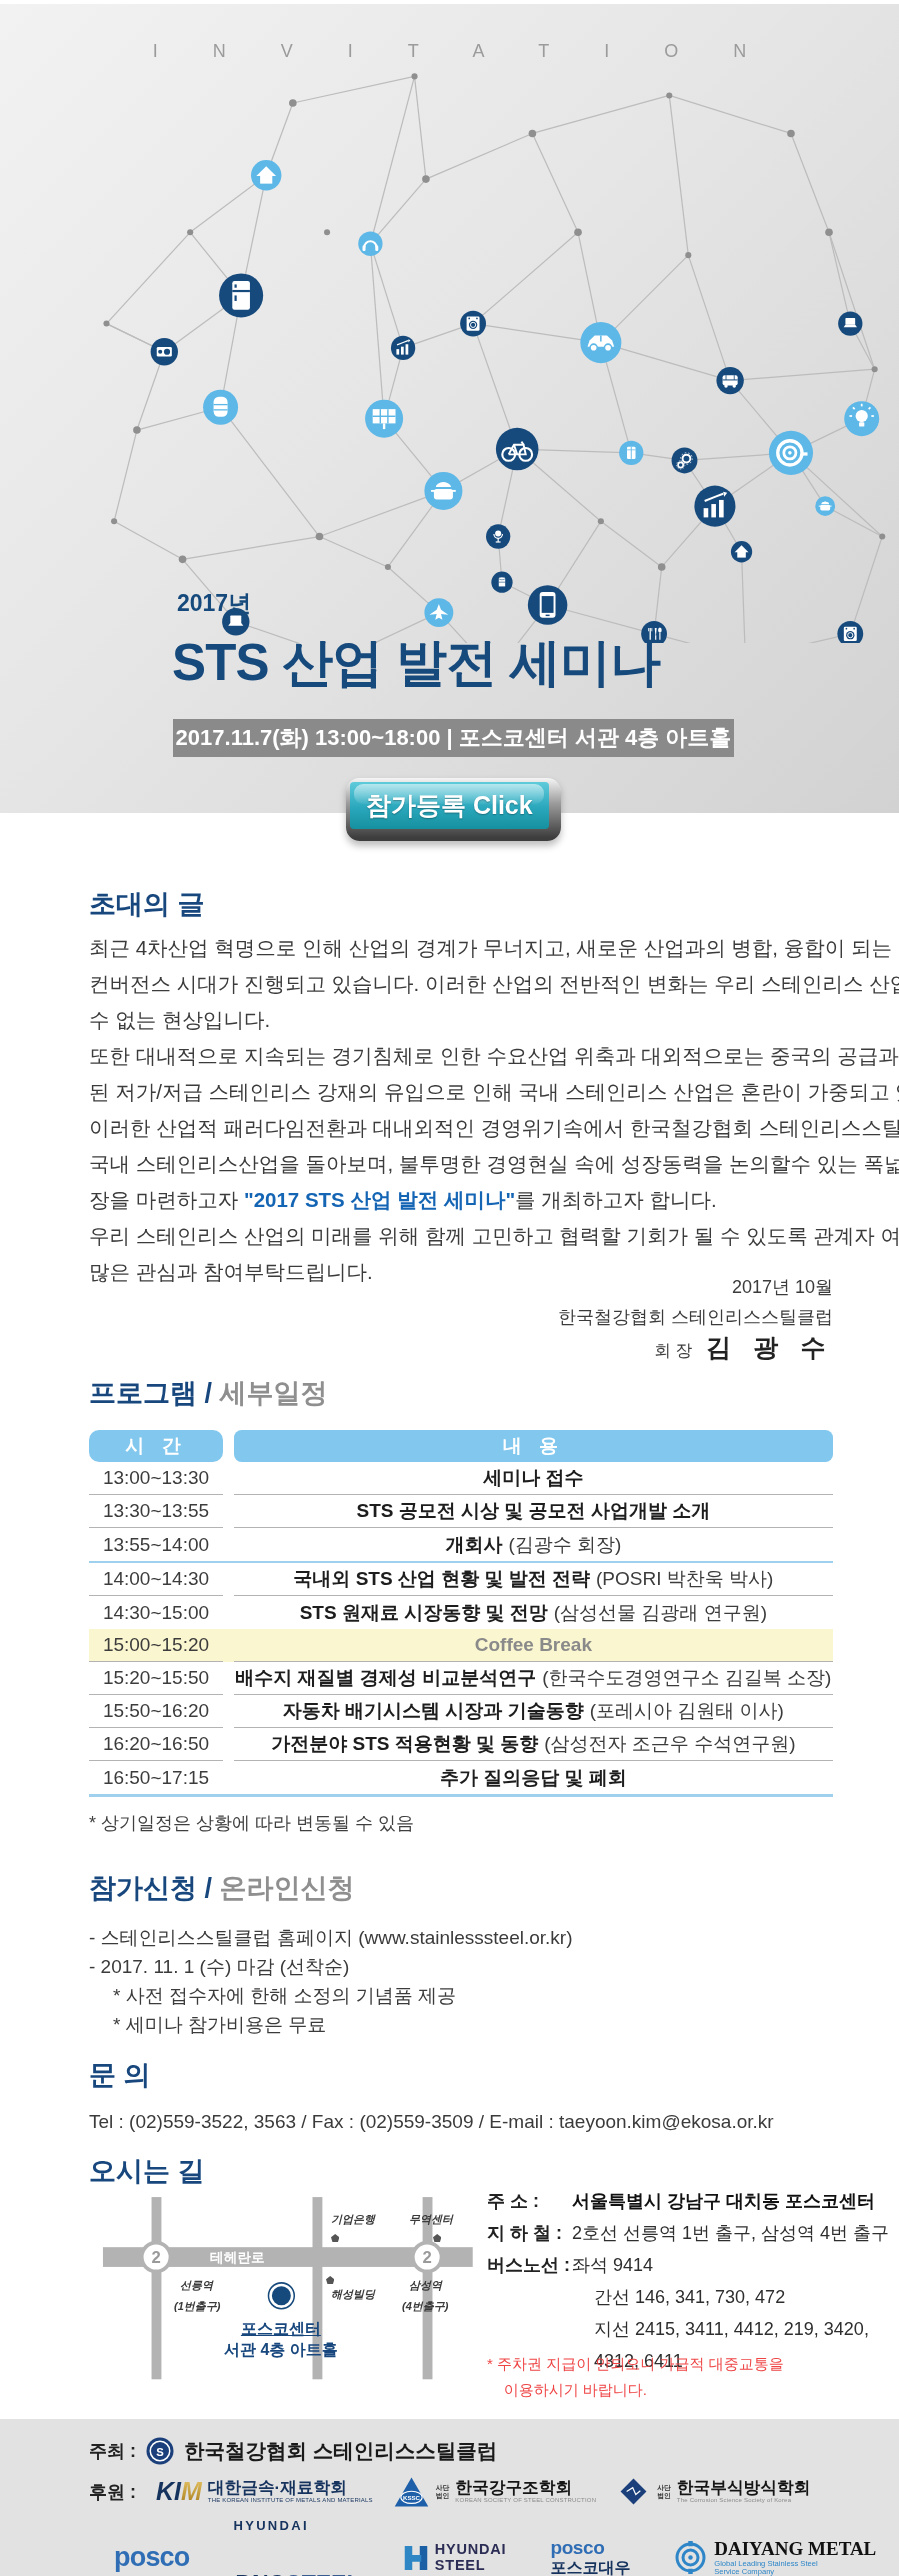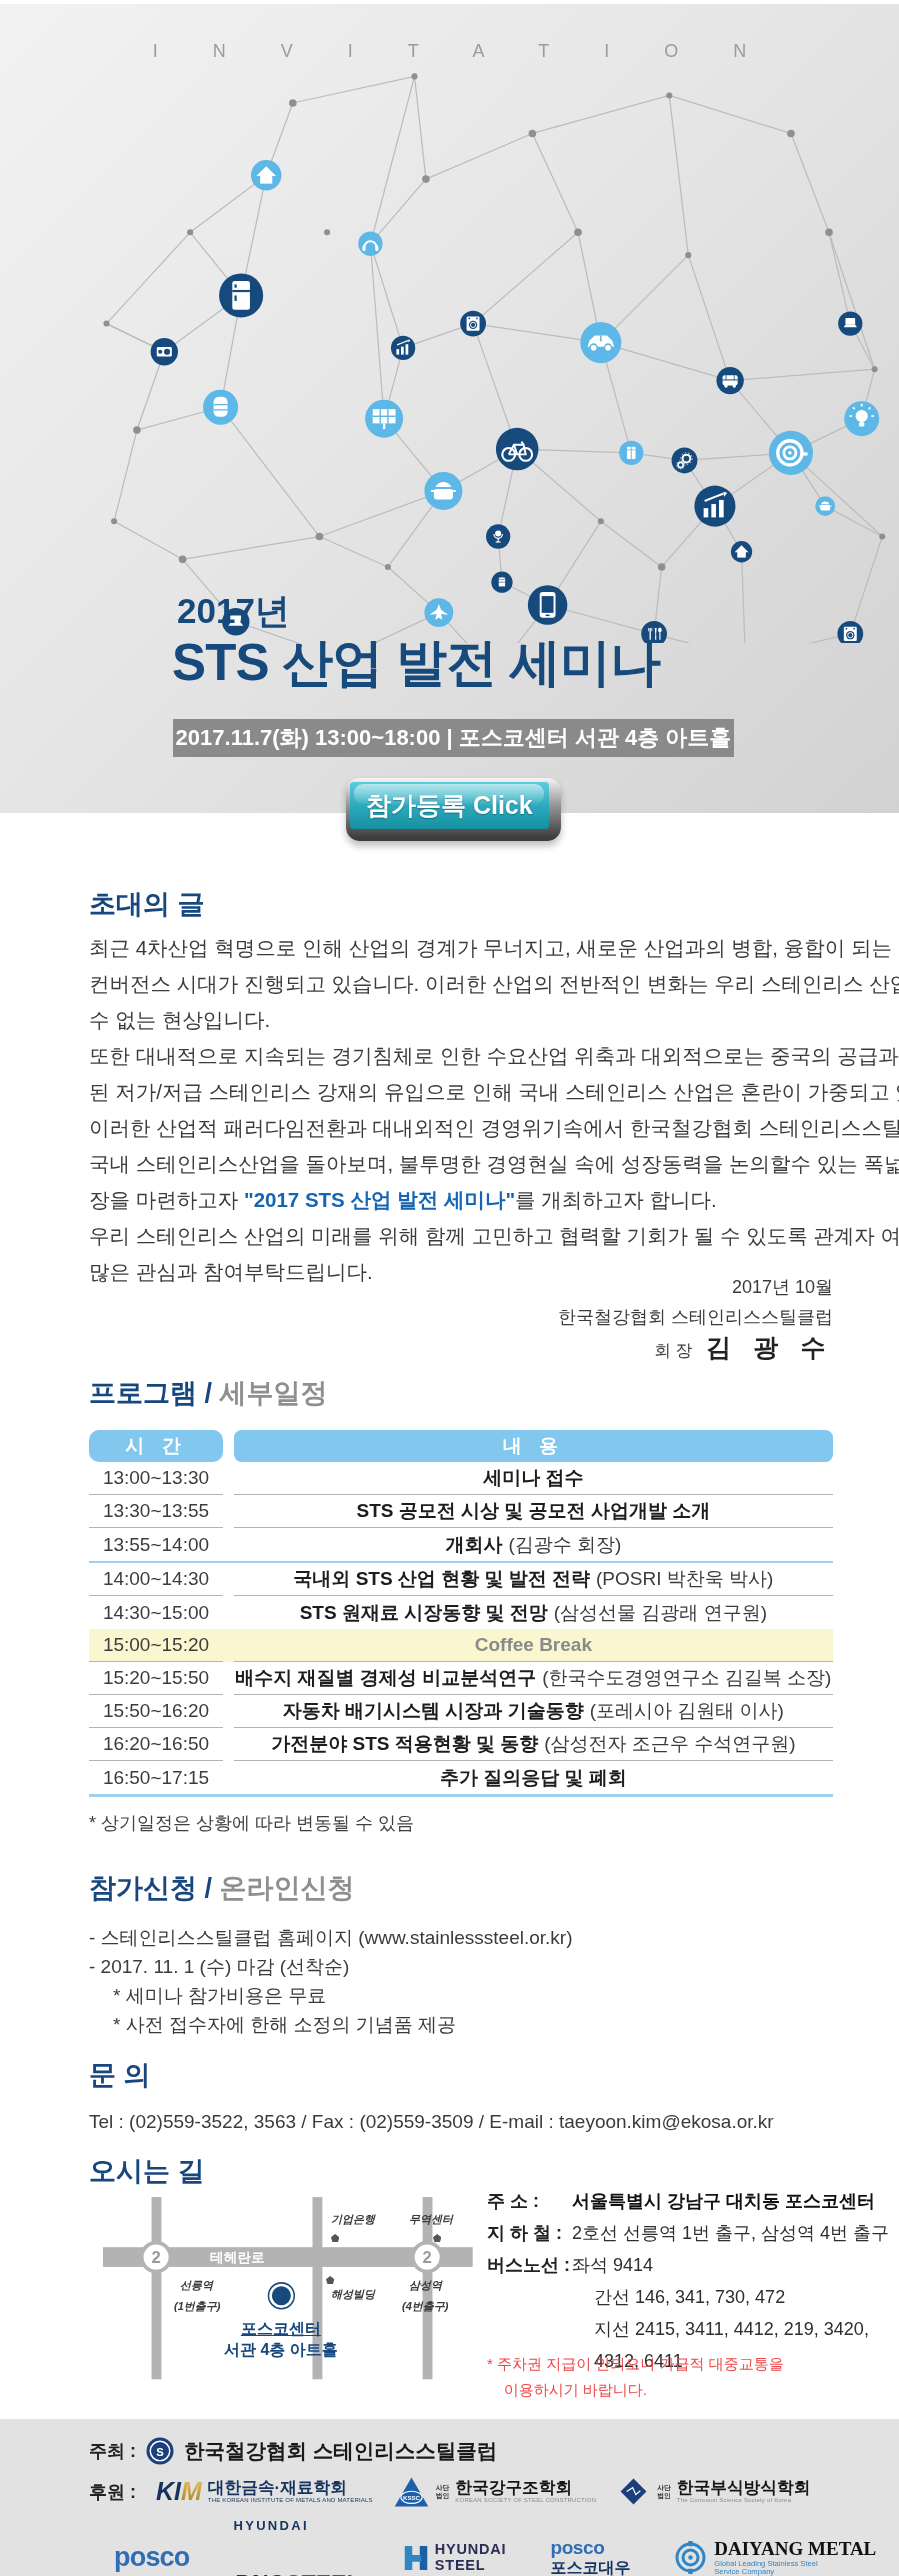--- a/index.html
+++ b/index.html
@@ -5,21 +5,21 @@
   html,body{margin:0;padding:0;background:#fff;}
   #page{position:relative;width:899px;height:2576px;overflow:hidden;background:#fff;
         font-family:"Liberation Sans","DejaVu Sans",sans-serif;}
   
   #hero{position:absolute;left:0;top:0;width:899px;height:809px;
         background:linear-gradient(135deg,#f2f2f2 0%,#e6e6e6 45%,#d2d2d2 100%);
         border-top:4.6px solid #fff;}
   #invitation{position:absolute;left:0;top:37px;width:899px;text-align:center;
         font-size:18px;color:#9b9b9b;letter-spacing:55px;text-indent:55px;font-weight:400;}
   #netsvg{position:absolute;left:0;top:61px;}
-  #year-line{position:absolute;left:177px;top:584px;font-size:35px;font-weight:800;color:#174a7c;}
+  #year-line{position:absolute;left:177px;top:584px;font-size:23px;font-weight:800;color:#174a7c;}
   #main-title{position:absolute;left:172px;top:625px;font-size:51px;font-weight:800;color:#174a7c;letter-spacing:-0.8px;white-space:nowrap;}
   #date-bar{position:absolute;left:173px;top:715px;width:561px;height:38px;background:#8a8a8a;
         color:#fff;font-size:22px;font-weight:700;display:flex;align-items:center;justify-content:center;white-space:nowrap;}
   
   #reg-btn{position:absolute;left:346px;top:778px;width:207px;height:55px;border-radius:13.7px;
         background:linear-gradient(180deg,#f5f5f5,#9c9c9c 40%,#3d3d3d 95%);
         box-shadow:0 4.6px 7.6px rgba(0,0,0,.25);padding:3.8px;cursor:pointer;}
   #reg-btn-inner{position:relative;width:199px;height:47px;border-radius:4px;
         background:linear-gradient(180deg,#5fcbdb 0%,#2aa7bc 55%,#15909f 100%);
         display:flex;align-items:center;justify-content:center;overflow:hidden;}
@@ -568,22 +568,22 @@
       </div>
   </div>
   <div id="program-note">* 상기일정은 상황에 따라 변동될 수 있음</div>
 
   <div class="sec-head" style="left:89px;top:1870px;">
     <span>참가신청</span><span class="slash"> / </span><span class="sub">온라인신청</span>
   </div>
   <div id="apply-list">
       <div>- 스테인리스스틸클럽 홈페이지 (www.stainlesssteel.or.kr)</div>
       <div>- 2017. 11. 1 (수) 마감 (선착순)</div>
+      <div class="subitem">* 사전 접수자에 한해 소정의 기념품 제공</div>
       <div class="subitem">* 세미나 참가비용은 무료</div>
-      <div class="subitem">* 사전 접수자에 한해 소정의 기념품 제공</div>
     </div>
 
   <div class="sec-head" style="left:89px;top:2057px;">문 의</div>
   <div id="contact-line">Tel : (02)559-3522, 3563  /  Fax : (02)559-3509  /  E-mail : taeyoon.kim@ekosa.or.kr</div>
 
   <div class="sec-head" style="left:89px;top:2153px;">오시는 길</div>
 
   <div id="map-wrap">
     <svg width="384" height="205" viewBox="0 0 505 270">
       <rect x="82" y="8" width="13" height="240" fill="#b3b3b3"></rect>

